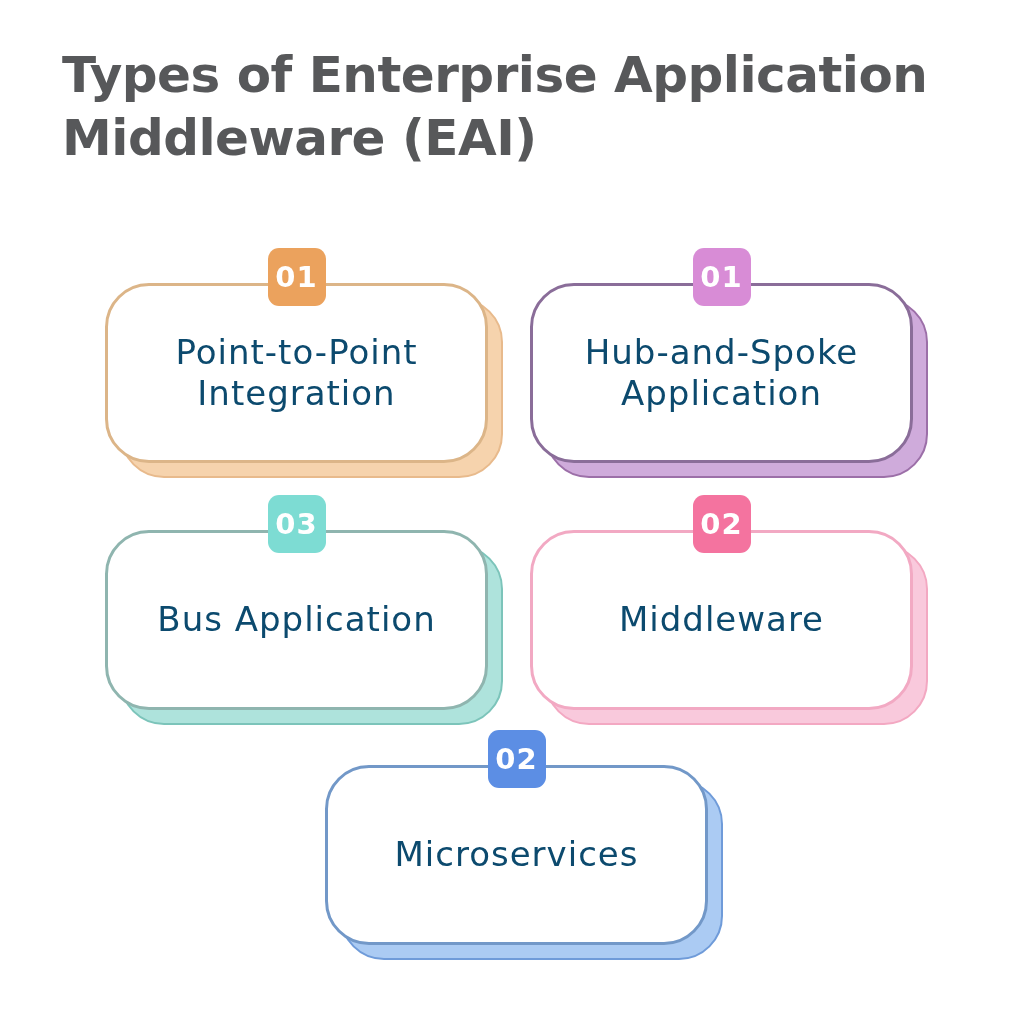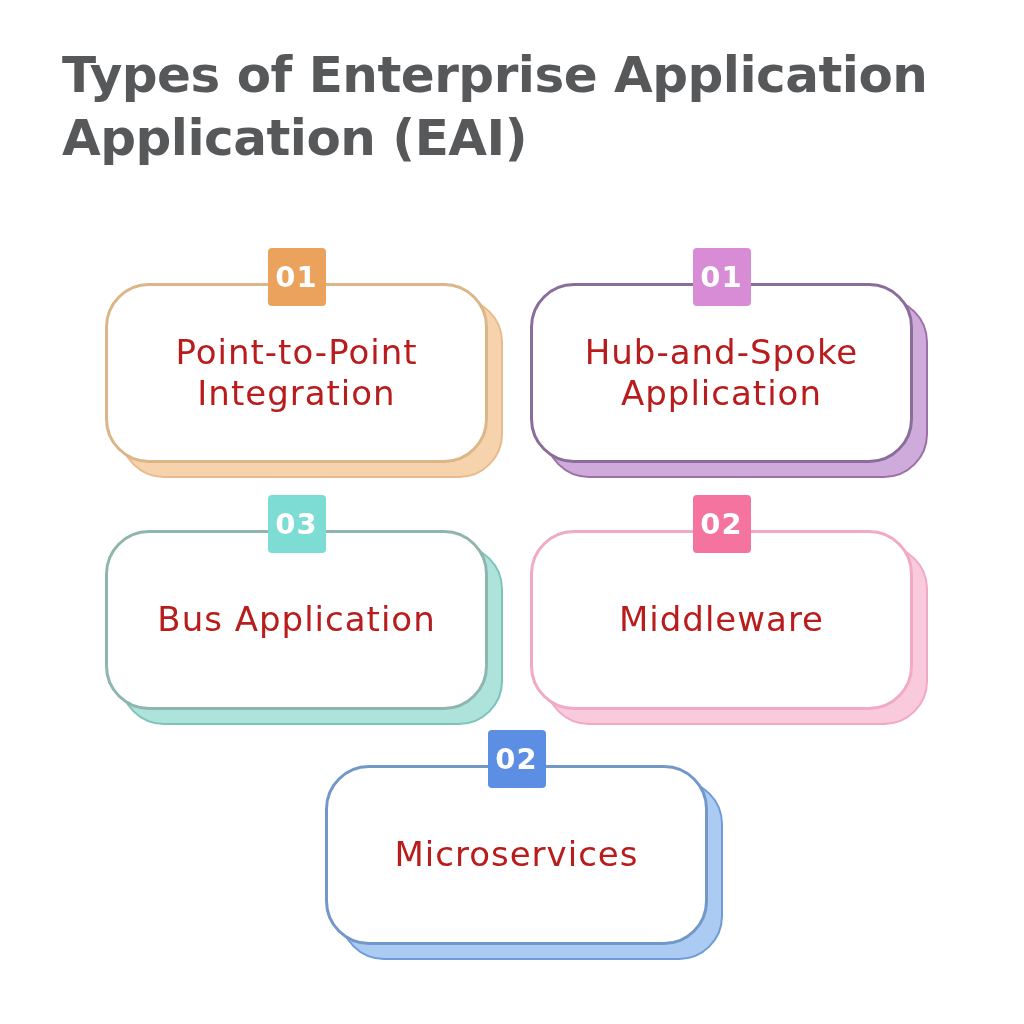--- a/index.html
+++ b/index.html
@@ -43,30 +43,30 @@
     border-radius:44px;
     display:flex;
     align-items:center;
     justify-content:center;
   }
   .card-label{
     font-size:34px;
     font-weight:400;
     letter-spacing:1px;
     line-height:1.22;
-    color:#b91c1c;
+    color:#0c4a6e;
     text-align:center;
     max-width:345px;
   }
   .card-badge{
     position:absolute;
     left:50%;top:-35px;
     transform:translateX(-50%);
     width:58px;height:58px;
-    border-radius:4px;
+    border-radius:11px;
     background:var(--badge);
     display:flex;
     align-items:center;
     justify-content:center;
   }
   .card-badge span{
     color:#ffffff;
     font-size:29px;
     font-weight:bold;
     letter-spacing:1px;
@@ -77,21 +77,21 @@
   .card-4{left:530px;top:530px;}
   .card-5{left:325px;top:765px;}
 </style>
 </head>
 <body>
 
 <div class="page">
 
   <div class="title" style="color: rgb(87, 88, 90);">
     <div>Types of Enterprise Application</div>
-    <div>Application (EAI)</div>
+    <div>Middleware (EAI)</div>
   </div>
 
   <div class="card card-1" style="--badge: #eba25d; --border: #dcb588; --shadow-fill: #f6d3ad; --shadow-edge: #e8ba8c;">
     <div class="card-shadow"></div>
     <div class="card-front">
       <div class="card-label">Point-to-Point Integration</div>
     </div>
     <div class="card-badge">
       <span>01</span>
     </div>

